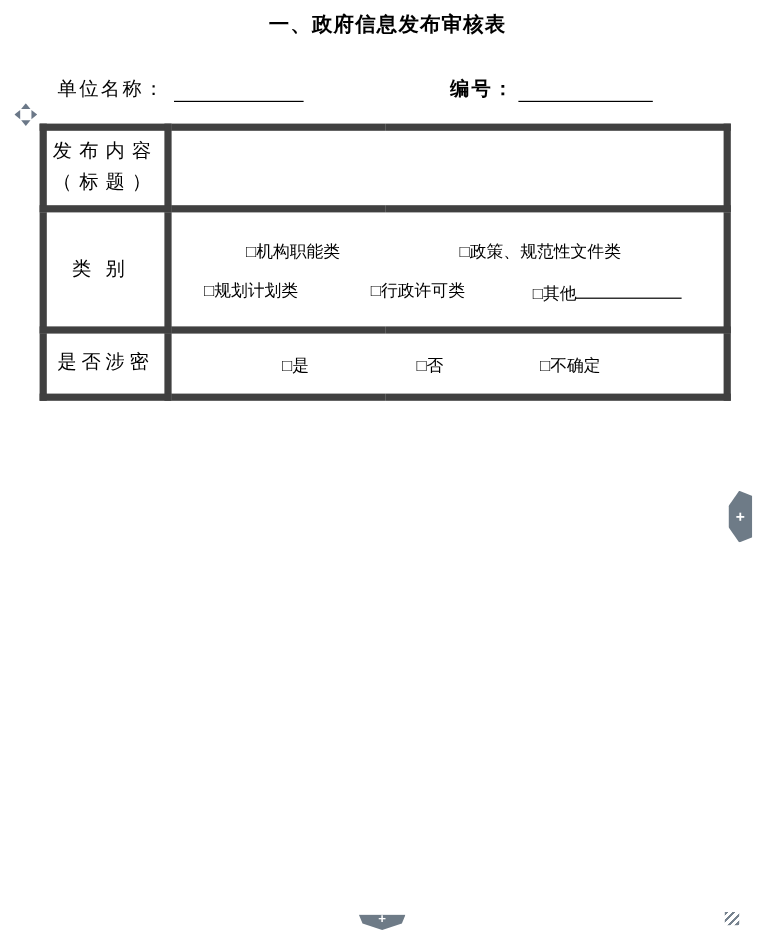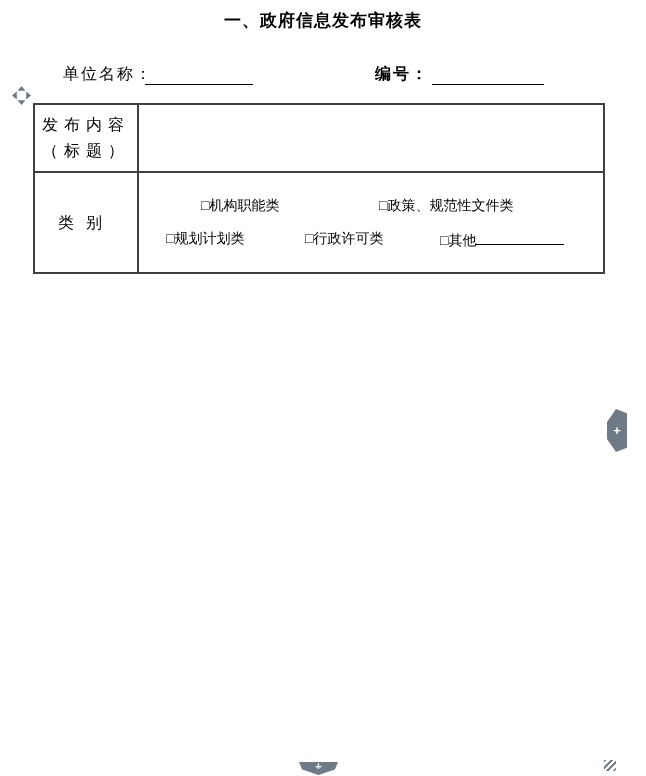--- a/index.html
+++ b/index.html
@@ -10,29 +10,29 @@
   }
   .doc-title {
     position:absolute; top:9px; left:0; width:100%;
     text-align:center; font-family:"Liberation Sans","DejaVu Sans",sans-serif;
     font-weight:bold; font-size:17px; letter-spacing:1px;
   }
   
   .header-line { position:absolute; left:33px; top:58px; width:570px; height:30px; font-size:16px; }
   .header-line .hlbl { position:absolute; bottom:3px; letter-spacing:2px; }
   .blank { position:absolute; bottom:3px; height:20px; border-bottom:1px solid #000; }
-  #unit-lbl { left:30px;margin-top:32px; }
+  #unit-lbl { left:15px;margin-top:32px; }
   #unit-blank { left:112px; width:108px; }
   #num-lbl { left:342px;font-weight:bold; }
   #num-blank { left:399px; width:112px; }
 
   
   table.review { position:absolute; left:33px; top:103px; width:570px;
     border-collapse:collapse; table-layout:fixed; border:1px solid #000; border-bottom:2px solid #000; }
-  table.review td { border:2px solid #404040; padding:0; vertical-align:middle; }
+  table.review td { border:6px solid #404040; padding:0; vertical-align:middle; }
   .lab { text-align:center; font-size:16px; white-space:pre-line; line-height:26px; font-weight:normal; }
   .lab-sm { font-size:15px; }
   .ls3 { letter-spacing:3px; padding-left:3px; }
   .ls4 { letter-spacing:4px; padding-left:4px; }
   .ls6 { letter-spacing:6px; padding-left:6px; }
   .ls8 { letter-spacing:8px; padding-left:8px; }
   .ls12 { letter-spacing:12px; padding-left:12px; }
   td.val { position:relative; }
   .opt { position:absolute; font-size:14px; white-space:nowrap; }
   .fill { display:inline-block; width:88px; height:14px; border-bottom:1px solid #000; vertical-align:baseline; }
@@ -104,20 +104,28 @@
         <span class="opt" style="left:62px;  top:24px">□机构职能类</span>
         <span class="opt" style="left:240px; top:24px">□政策、规范性文件类</span>
         <span class="opt" style="left:27px;  top:57px">□规划计划类</span>
         <span class="opt" style="left:166px; top:57px">□行政许可类</span>
         <span class="opt" style="left:301px; top:57px"><span>□其他</span><span class="fill"></span></span>
       </td>
     </tr>
 
 
 
+    <tr style="height:56px">
+      <td class="lab ls4">是否涉密</td>
+      <td colspan="3" class="val">
+        <span class="opt" style="left:92px;  top:18px">□是</span>
+        <span class="opt" style="left:204px; top:18px">□否</span>
+        <span class="opt" style="left:307px; top:18px">□不确定</span>
+      </td>
+    </tr>
 
 
   </tbody>
     </table>
 
   <div class="plus-v">
     <span class="plus-glyph">+</span>
   </div>
 
   <div class="plus-h">

